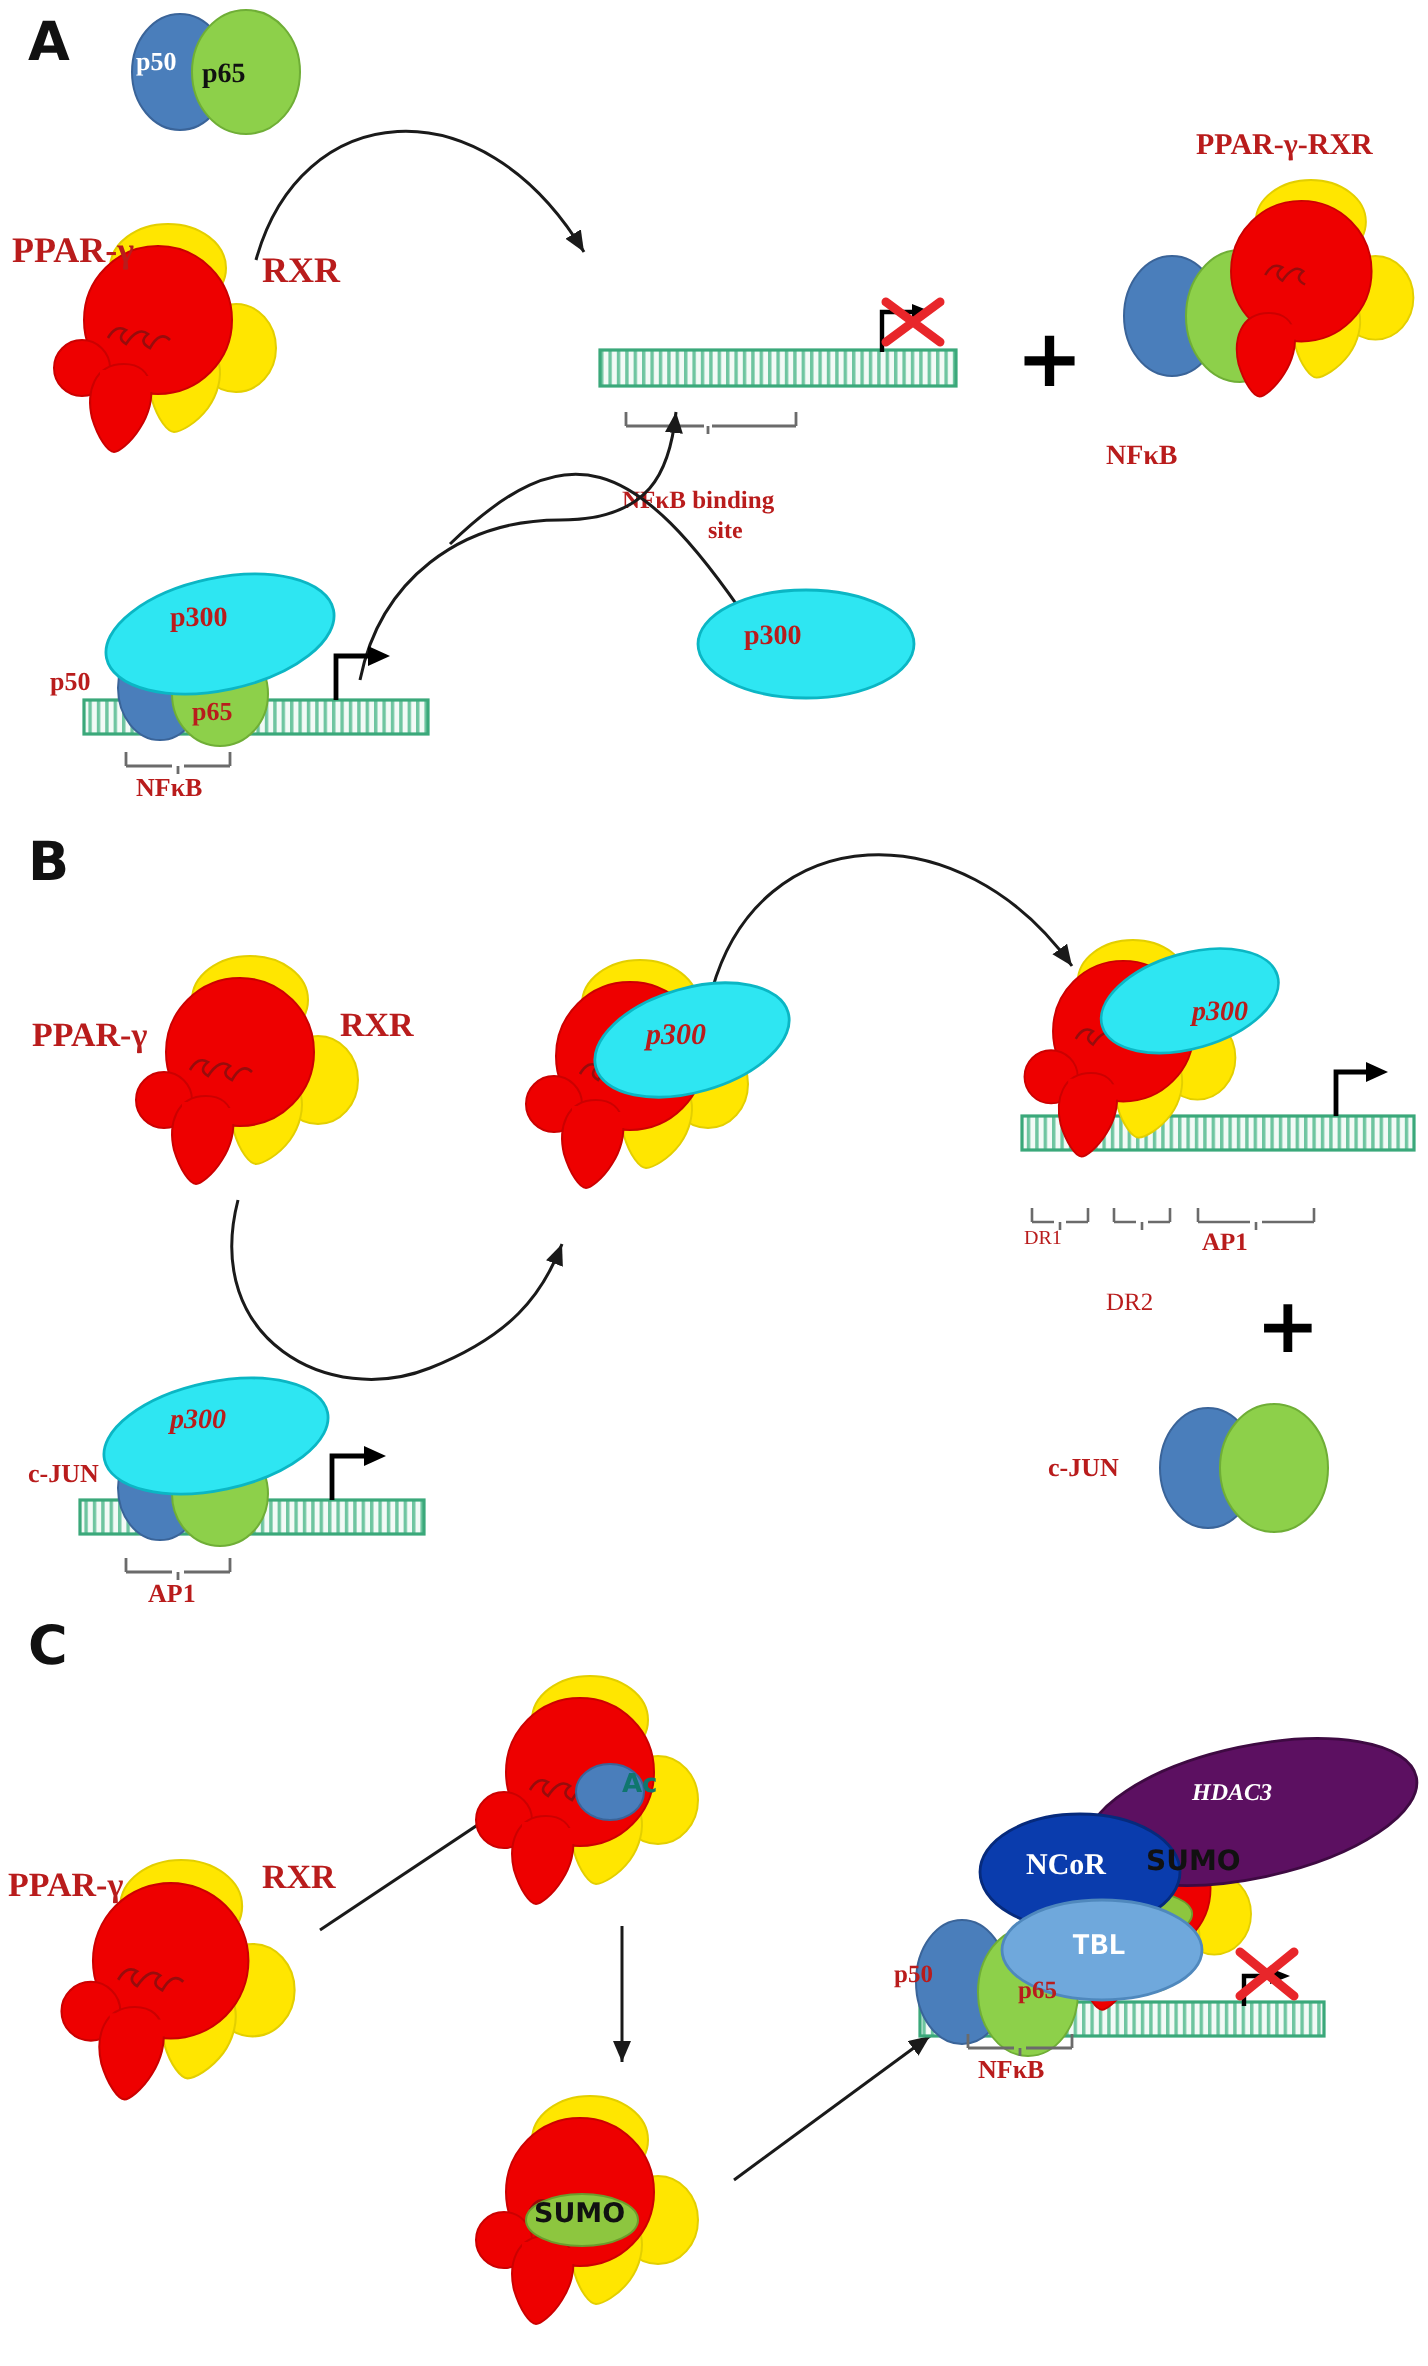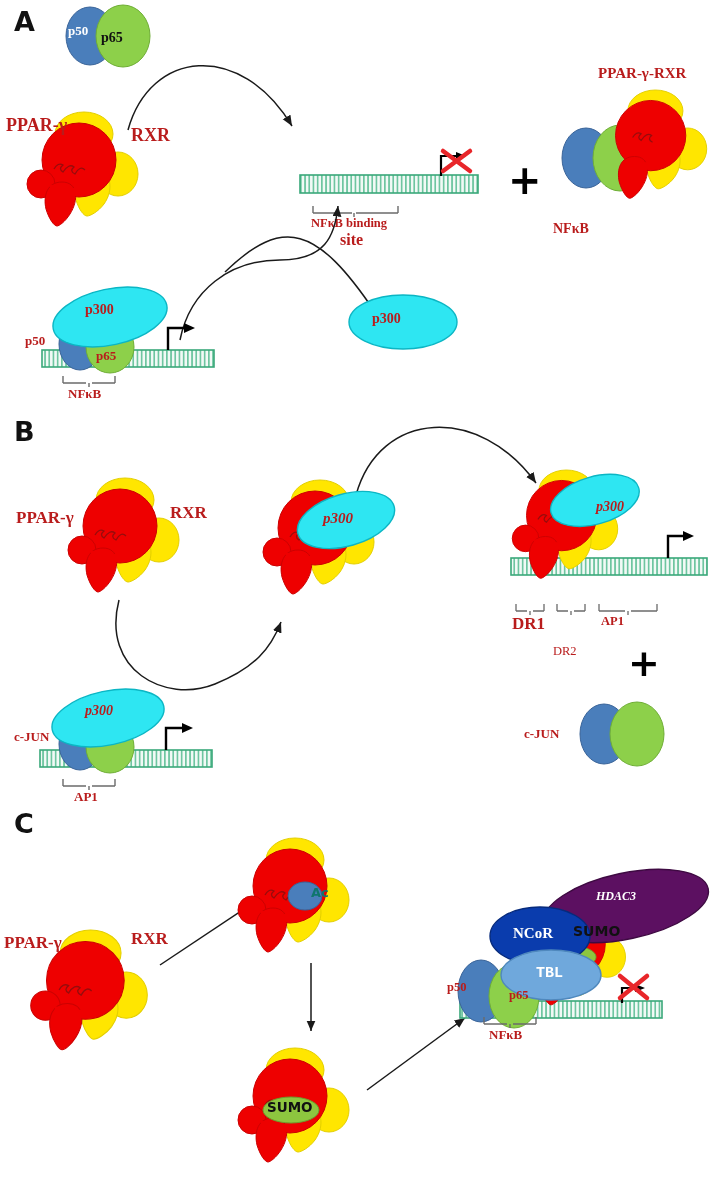--- a/index.html
+++ b/index.html
@@ -3,21 +3,21 @@
 <meta charset="utf-8">
 <style>
   html,body{margin:0;padding:0;background:#ffffff;}
   body{font-family:"Liberation Serif", serif;}
   #stage{position:relative;width:714px;height:1183px;background:#fff;overflow:hidden;}
   .abs{position:absolute;}
   .lbl{position:absolute;font-family:"Liberation Serif", serif;font-weight:bold;color:#b91c1c;white-space:nowrap;line-height:1;}
   .panel-letter{font-family:"DejaVu Sans", sans-serif;font-weight:bold;font-size:27px;color:#111;}
   .plus{font-family:"DejaVu Sans", sans-serif;font-weight:bold;color:#000;}
   svg{display:block;overflow:visible;}
-  .cap{font-family:"Liberation Serif", serif;font-weight:bold;}
+  .cap{font-family:"Liberation Serif", serif;font-weight:bold;margin-top:27px;}
 </style>
 </head>
 <body>
 
 <div id="stage">
 
   <svg width="0" height="0" style="position:absolute">
     <defs>
       <marker id="ah" markerWidth="9" markerHeight="9" refX="7" refY="3" orient="auto">
         <path d="M0,0 L7,3 L0,6 z" fill="#1a1a1a"></path>
@@ -71,21 +71,21 @@
   <svg class="abs" style="left:300px;top:150px;" width="190" height="52">
     <rect x="0" y="25" width="178" height="18" fill="url(#dnaPat)" stroke="#3aa87a" stroke-width="1.6"></rect>
     <path d="M141,26 L141,6 L160,6" fill="none" stroke="#000" stroke-width="2.2"></path>
     <path d="M156,2 L166,6 L156,10 z" fill="#000"></path>
     <path d="M143,-8 L170,12 M170,-8 L143,12" stroke="#e8262a" stroke-width="4.5" stroke-linecap="round" transform="translate(0,9)"></path>
   </svg>
   <svg class="abs" style="left:312px;top:205px;" width="92" height="12">
     <path d="M1,1 L1,8 M1,8 L40,8 M44,8 L86,8 M86,8 L86,1 M42,8 L42,12" fill="none" stroke="#6b6b6b" stroke-width="1.4"></path>
   </svg>
   <div class="lbl abs cap" style="left:311px;top:217px;font-size:12.5px;">NFκB binding</div>
-  <div class="lbl abs cap" style="left:340px;top:232px;font-size:16px;">site</div>
+  <div class="lbl abs cap" style="left:354px;top:232px;font-size:12px;">site</div>
 
   <div class="lbl plus abs" style="left:508px;top:160px;font-size:40px;">+</div>
 
   <div class="lbl abs" style="left:598px;top:66px;font-size:15px;">PPAR-γ-RXR</div>
   <svg class="abs" style="left:548px;top:96px;" width="170" height="130">
     <ellipse cx="38" cy="62" rx="24" ry="30" fill="#4a7ebb" stroke="#3a6499" stroke-width="1"></ellipse>
     <ellipse cx="72" cy="62" rx="27" ry="33" fill="#8dd04a" stroke="#6fae36" stroke-width="1"></ellipse>
     <g transform="translate(58,-6) scale(0.95)">
       <ellipse cx="52" cy="22" rx="29" ry="22" fill="#ffe600" stroke="#e3cf00" stroke-width="1"></ellipse>
       <ellipse cx="86" cy="62" rx="20" ry="22" fill="#ffe600" stroke="#e3cf00" stroke-width="1"></ellipse>
@@ -166,21 +166,21 @@
     <path d="M163,80 L163,58 L182,58" fill="none" stroke="#000" stroke-width="2.4"></path>
     <path d="M178,53 L189,58 L178,63 z" fill="#000"></path>
   </svg>
   <div class="lbl abs" style="left:596px;top:500px;font-size:14px;font-style:italic;">p300</div>
 
   <svg class="abs" style="left:515px;top:603px;" width="165" height="12">
     <path d="M1,1 L1,8 M1,8 L12,8 M18,8 L29,8 M29,8 L29,1 M15,8 L15,12" fill="none" stroke="#6b6b6b" stroke-width="1.3"></path>
     <path d="M42,1 L42,8 M42,8 L53,8 M59,8 L70,8 M70,8 L70,1 M56,8 L56,12" fill="none" stroke="#6b6b6b" stroke-width="1.3"></path>
     <path d="M84,1 L84,8 M84,8 L110,8 M116,8 L142,8 M142,8 L142,1 M113,8 L113,12" fill="none" stroke="#6b6b6b" stroke-width="1.3"></path>
   </svg>
-  <div class="lbl abs" style="left:512px;top:615px;font-size:17px;font-weight:bold;">DR1</div>
+  <div class="lbl abs" style="left:512px;top:615px;font-size:10px;font-weight:normal;">DR1</div>
   <div class="lbl abs" style="left:553px;top:645px;font-size:12.5px;font-weight:normal;">DR2</div>
   <div class="lbl abs" style="left:601px;top:615px;font-size:12.5px;">AP1</div>
 
   <div class="lbl plus abs" style="left:628px;top:644px;font-size:38px;">+</div>
 
   <svg class="abs" style="left:572px;top:700px;" width="110" height="68">
     <ellipse cx="32" cy="34" rx="24" ry="30" fill="#4a7ebb" stroke="#3a6499" stroke-width="1"></ellipse>
     <ellipse cx="65" cy="34" rx="27" ry="32" fill="#8dd04a" stroke="#6fae36" stroke-width="1"></ellipse>
   </svg>
   <div class="lbl abs" style="left:524px;top:727px;font-size:13px;">c-JUN</div>

